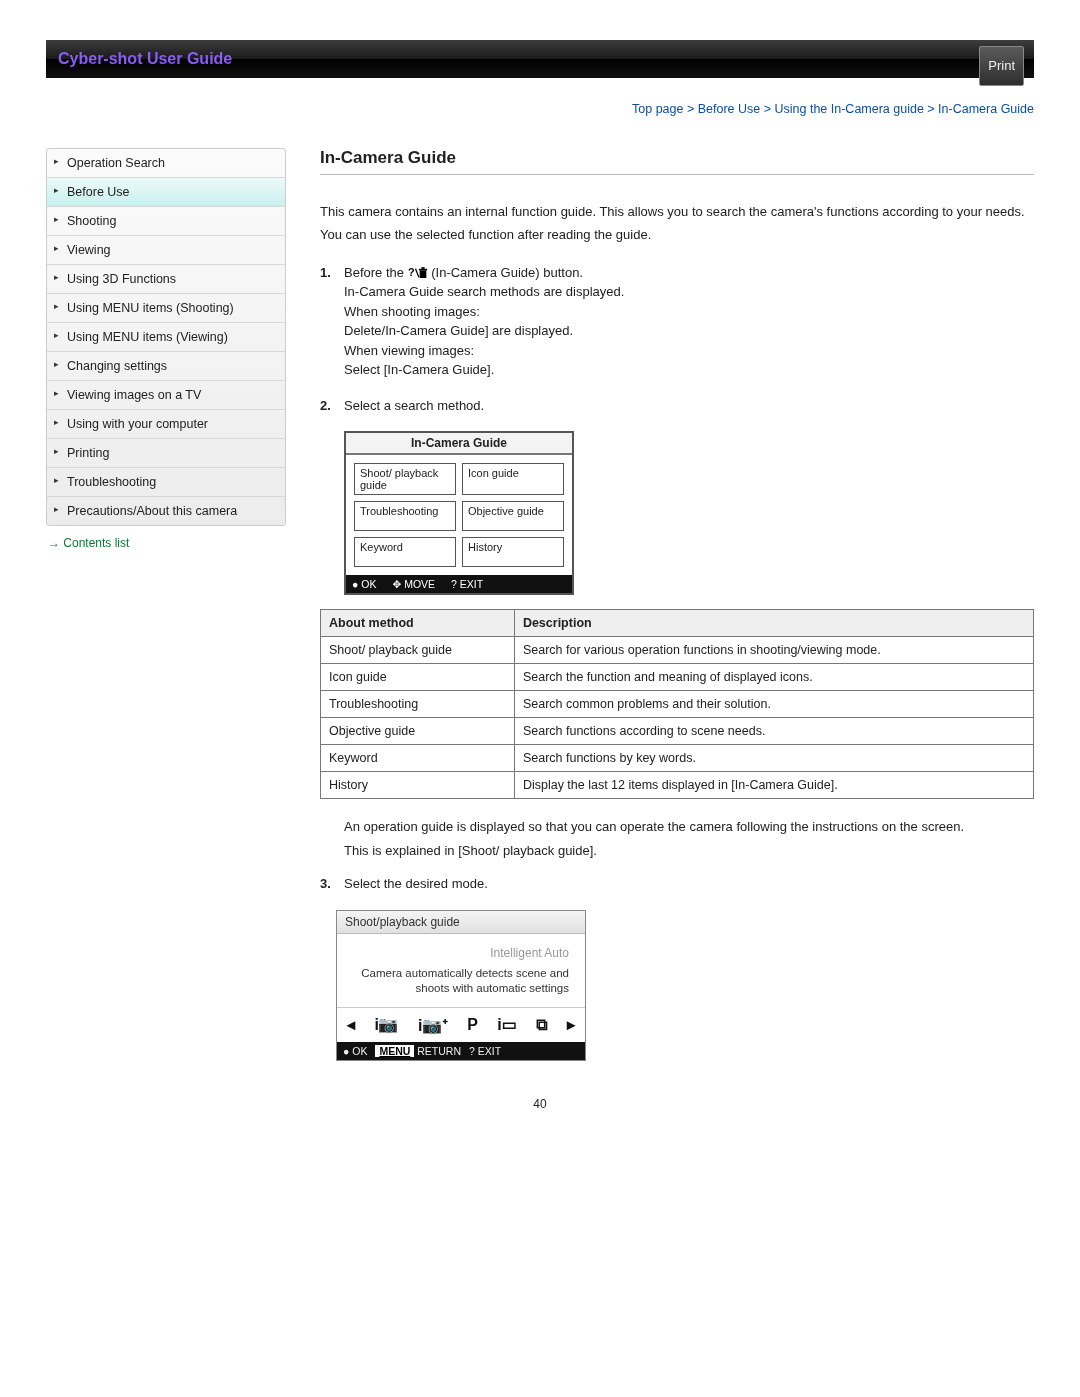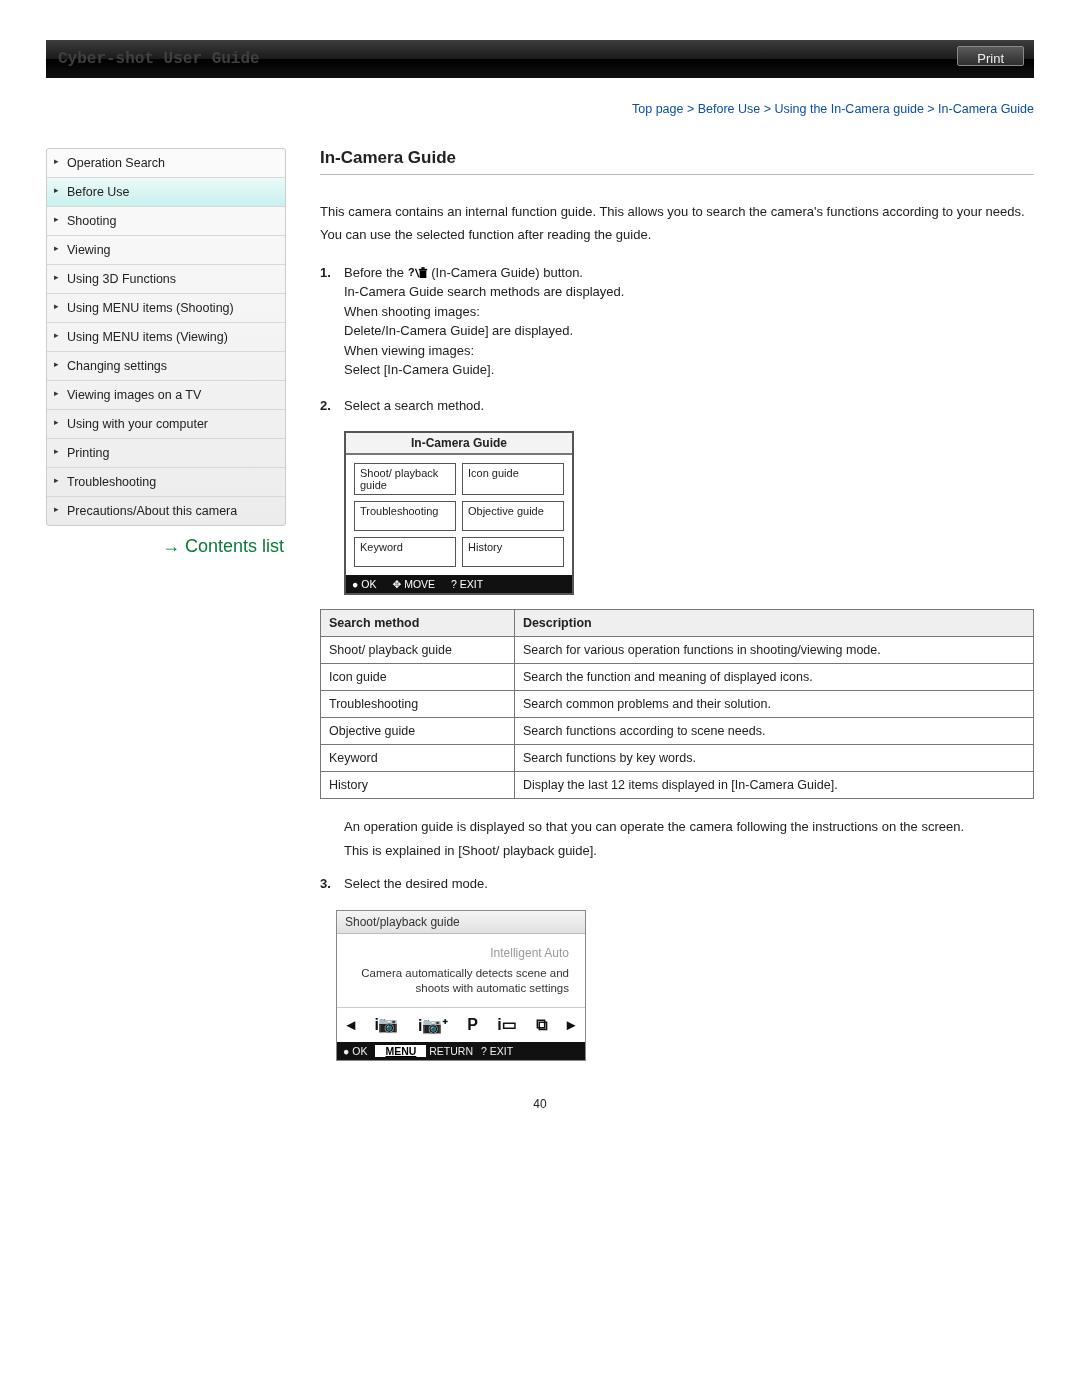--- a/index.html
+++ b/index.html
@@ -3,34 +3,34 @@
 <meta charset="utf-8">
 <style>
   * { box-sizing: border-box; margin: 0; padding: 0; }
   body { font-family: Arial, Helvetica, sans-serif; font-size: 13px; color: #222; background: #fff; width: 1080px; }
   .page { padding: 40px 46px 20px 46px; }
   .header-bar { position: relative; height: 38px; margin-bottom: 24px; }
   .header-gradient {
     position: absolute; left: 0; top: 0; right: 0; height: 38px;
     background: linear-gradient(to bottom, #3d3d3d 0%, #1a1a1a 50%, #000 51%, #111 100%);
   }
-  .header-title { position: relative; color: #404040; font-weight: bold; font-size: 16px; line-height: 38px; padding-left: 12px; font-family: Liberation Mono, monospace; }
-  .print-btn { position: absolute; right: 10px; top: 6px; height: 20px; line-height: 24px; padding: 0 19px; border: 1px solid #888; background: linear-gradient(#5a5a5a,#2e2e2e); color: #eee; font-size: 13px; border-radius: 2px; cursor: pointer; }
+  .header-title { position: relative; color: #8b5cf6; font-weight: bold; font-size: 16px; line-height: 38px; padding-left: 12px; }
+  .print-btn { position: absolute; right: 10px; top: 6px; height: 40px; line-height: 24px; padding: 0 8px; border: 1px solid #888; background: linear-gradient(#5a5a5a,#2e2e2e); color: #eee; font-size: 13px; border-radius: 2px; cursor: pointer; }
   .breadcrumb { text-align: right; color: #0b4fa3; font-size: 12.5px; margin-bottom: 32px; }
   .breadcrumb span { color: #0b4fa3; }
   .layout { display: flex; align-items: flex-start; }
   .sidebar { width: 240px; flex: 0 0 240px; border: 1px solid #ccc; border-radius: 3px; background: linear-gradient(#fbfbfb,#ececec); }
   .sidebar-list { list-style: none; }
   .sidebar-item { padding: 7px 10px 7px 20px; border-bottom: 1px solid #d8d8d8; font-size: 12.5px; position: relative; cursor: pointer; }
   .sidebar-item:last-child { border-bottom: none; }
   .sidebar-item::before {
     content: "▸"; position: absolute; left: 7px; top: 7px; font-size: 9px; color: #333;
   }
   .sidebar-item.active { background: linear-gradient(#eafaf9,#c9f0ee); }
-  .contents-link-row { text-align: right; padding: 10px 2px; font-size: 18px; }
+  .contents-link-row { text-align: left; padding: 10px 2px; font-size: 12px; }
   .contents-link { color: #0a7a36; cursor: pointer; }
   .contents-link::before { content: "→ "; color: #0a7a36; }
   .main { flex: 1; padding-left: 34px; }
   .page-title { font-size: 17px; font-weight: bold; margin-bottom: 6px; }
   .page-title-hr { height: 0; border-top: 1px solid #bbb; margin-bottom: 28px; }
   .intro p { margin-bottom: 4px; line-height: 1.45; }
   .intro { margin-bottom: 18px; }
   .step { margin-bottom: 16px; padding-left: 24px; position: relative; line-height: 1.5; }
   .step-num { position: absolute; left: 0; top: 0; font-weight: bold; }
   .step-first-line { }
@@ -141,21 +141,21 @@
         <div class="ui-bottom">
           <span>● <span>OK</span></span>
           <span>✥ <span>MOVE</span></span>
           <span>? <span>EXIT</span></span>
         </div>
       </div>
 
       <table class="tbl">
         <thead>
           <tr>
-            <th>Search method</th>
+            <th>About method</th>
             <th>Description</th>
           </tr>
         </thead>
         <tbody>
           <tr>
               <td>Shoot/ playback guide</td>
               <td>Search for various operation functions in shooting/viewing mode.</td>
             </tr>
           <tr>
               <td>Icon guide</td>
@@ -198,21 +198,21 @@
           <span>◂</span>
           <span>i📷</span>
           <span>i📷⁺</span>
           <span>P</span>
           <span>i▭</span>
           <span>⧉</span>
           <span>▸</span>
         </div>
         <div class="ui2-footer">
           <span>● <span>OK</span></span>
-          <span><span style="background:#fff;color:#000;padding:0 10px;font-weight:bold;text-decoration:underline;">MENU</span> <span>RETURN</span></span>
+          <span><span style="background:#fff;color:#000;padding:0 4px;font-weight:bold;text-decoration:underline;">MENU</span> <span>RETURN</span></span>
           <span>? <span>EXIT</span></span>
         </div>
       </div>
 
     </div>
   </div>
 
   <div class="page-num">40</div>
 </div>
 

